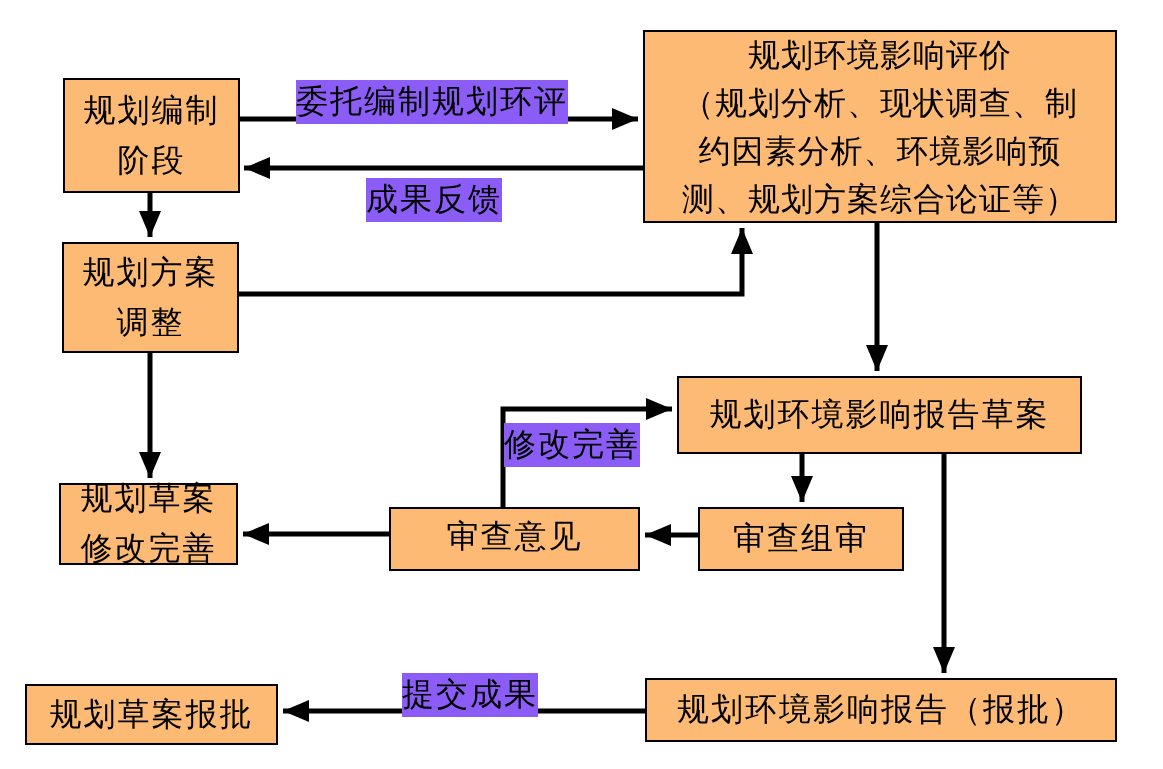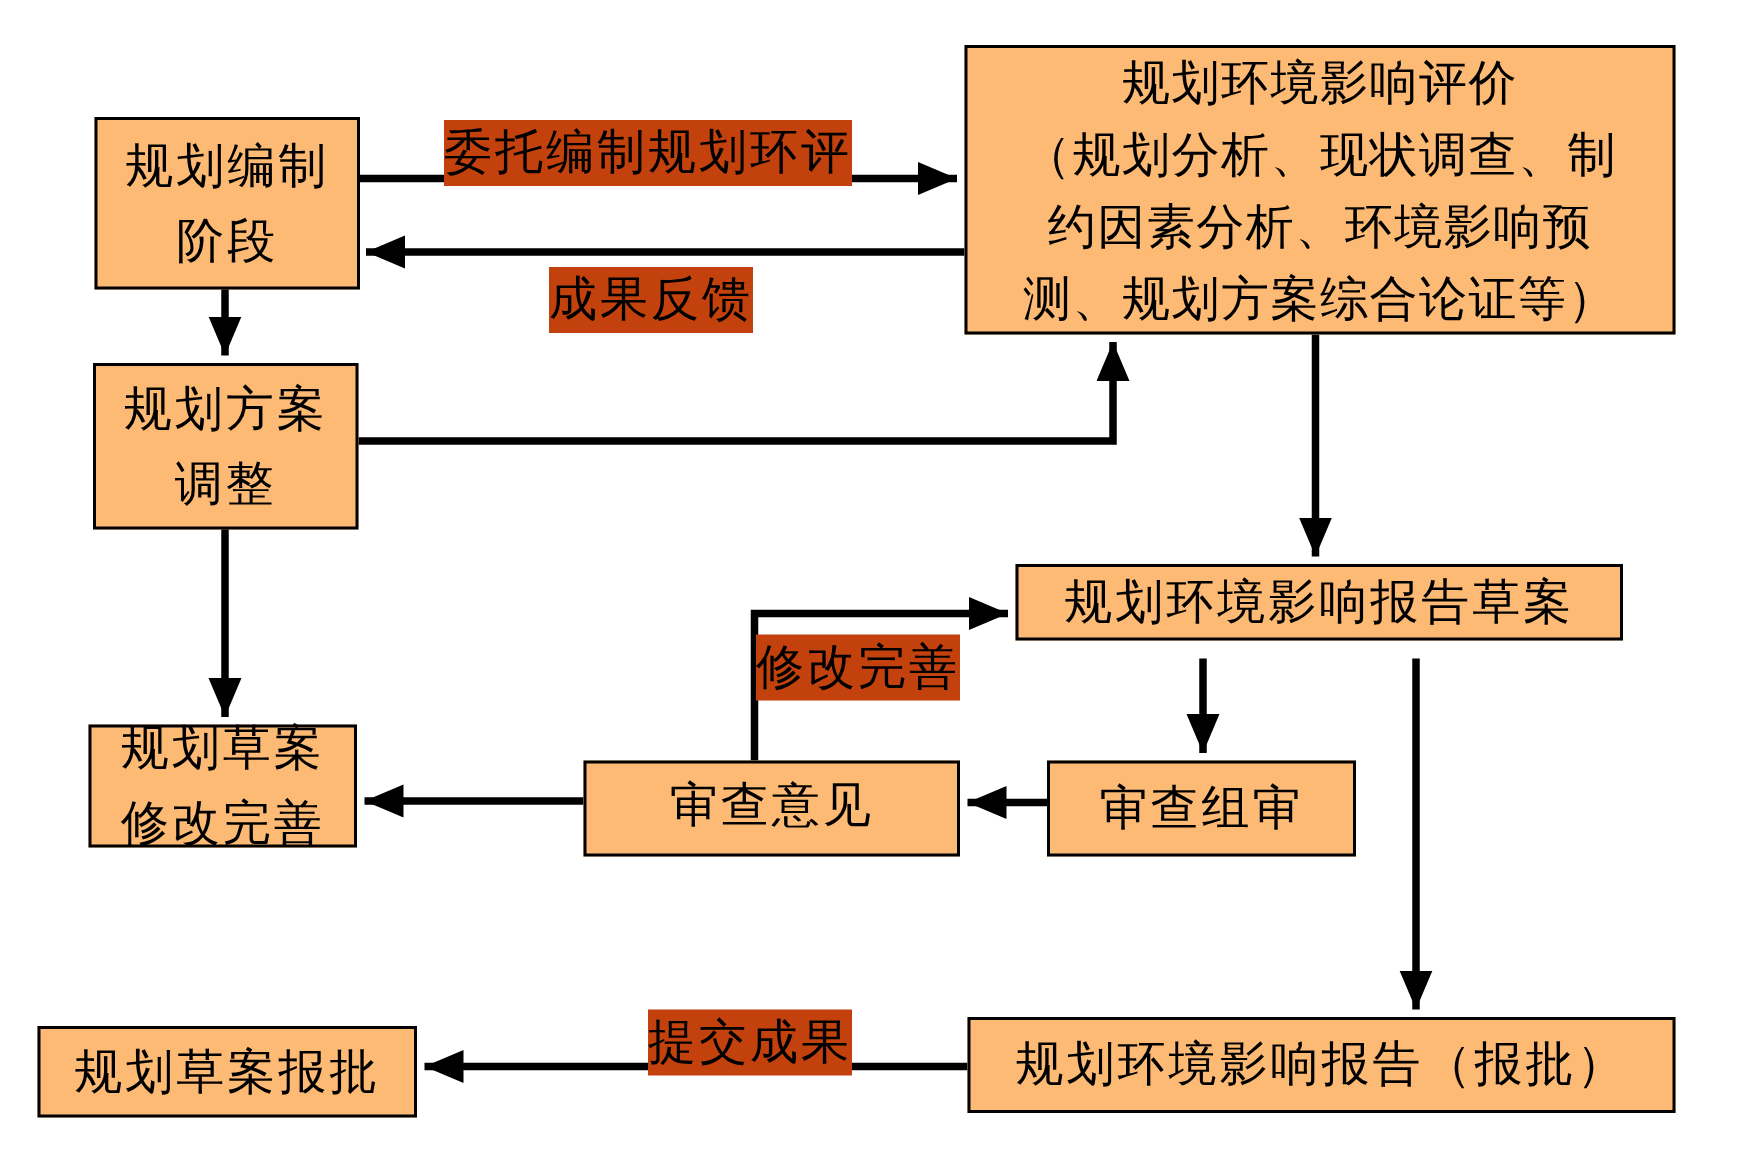--- a/index.html
+++ b/index.html
@@ -30,38 +30,38 @@
     white-space: pre-line;
     font-size: 32px;
     line-height: 1.55;
     letter-spacing: 2px;
   }
   
   #node-planning-stage   { left: 63px;  top: 78px;  width: 177px; height: 115px; }
   #node-plan-adjust      { left: 62px;  top: 242px; width: 177px; height: 111px; }
   #node-eia              { left: 643px; top: 30px;  width: 474px; height: 193px; }
   #node-eia .label       { line-height: 1.5; letter-spacing: 1px; }
-  #node-draft-report     { left: 677px; top: 376px; width: 405px; height: 51px; }
+  #node-draft-report     { left: 677px; top: 376px; width: 405px; height: 78px; }
   #node-review-group     { left: 698px; top: 507px; width: 206px; height: 64px; }
   #node-review-opinion   { left: 389px; top: 507px; width: 251px; height: 64px; font-family: Liberation Mono, monospace; }
   #node-draft-revise     { left: 59px;  top: 483px; width: 179px; height: 82px; }
   #node-draft-approval   { left: 25px;  top: 684px; width: 253px; height: 61px; }
   #node-report-approval  { left: 645px; top: 678px; width: 472px; height: 64px; }
 
   .edge-label {
     position: absolute;
     font-size: 32px;
     letter-spacing: 2px;
     white-space: nowrap;
-    background: #c2410c;
+    background: #8b5cf6;
   }
   #edge-label-commission { left: 296px; top: 80px;  }
   #edge-label-feedback   { left: 366px; top: 178px; }
   #edge-label-revise     { left: 504px; top: 423px; }
-  #edge-label-submit     { left: 402px; top: 673px; margin-left: 30px; }
+  #edge-label-submit     { left: 402px; top: 673px; }
 
   #edges-svg {
     position: absolute;
     left: 0;
     top: 0;
     width: 1163px;
     height: 769px;
   }
   #edges-svg path.edge {
     stroke: #000000;

